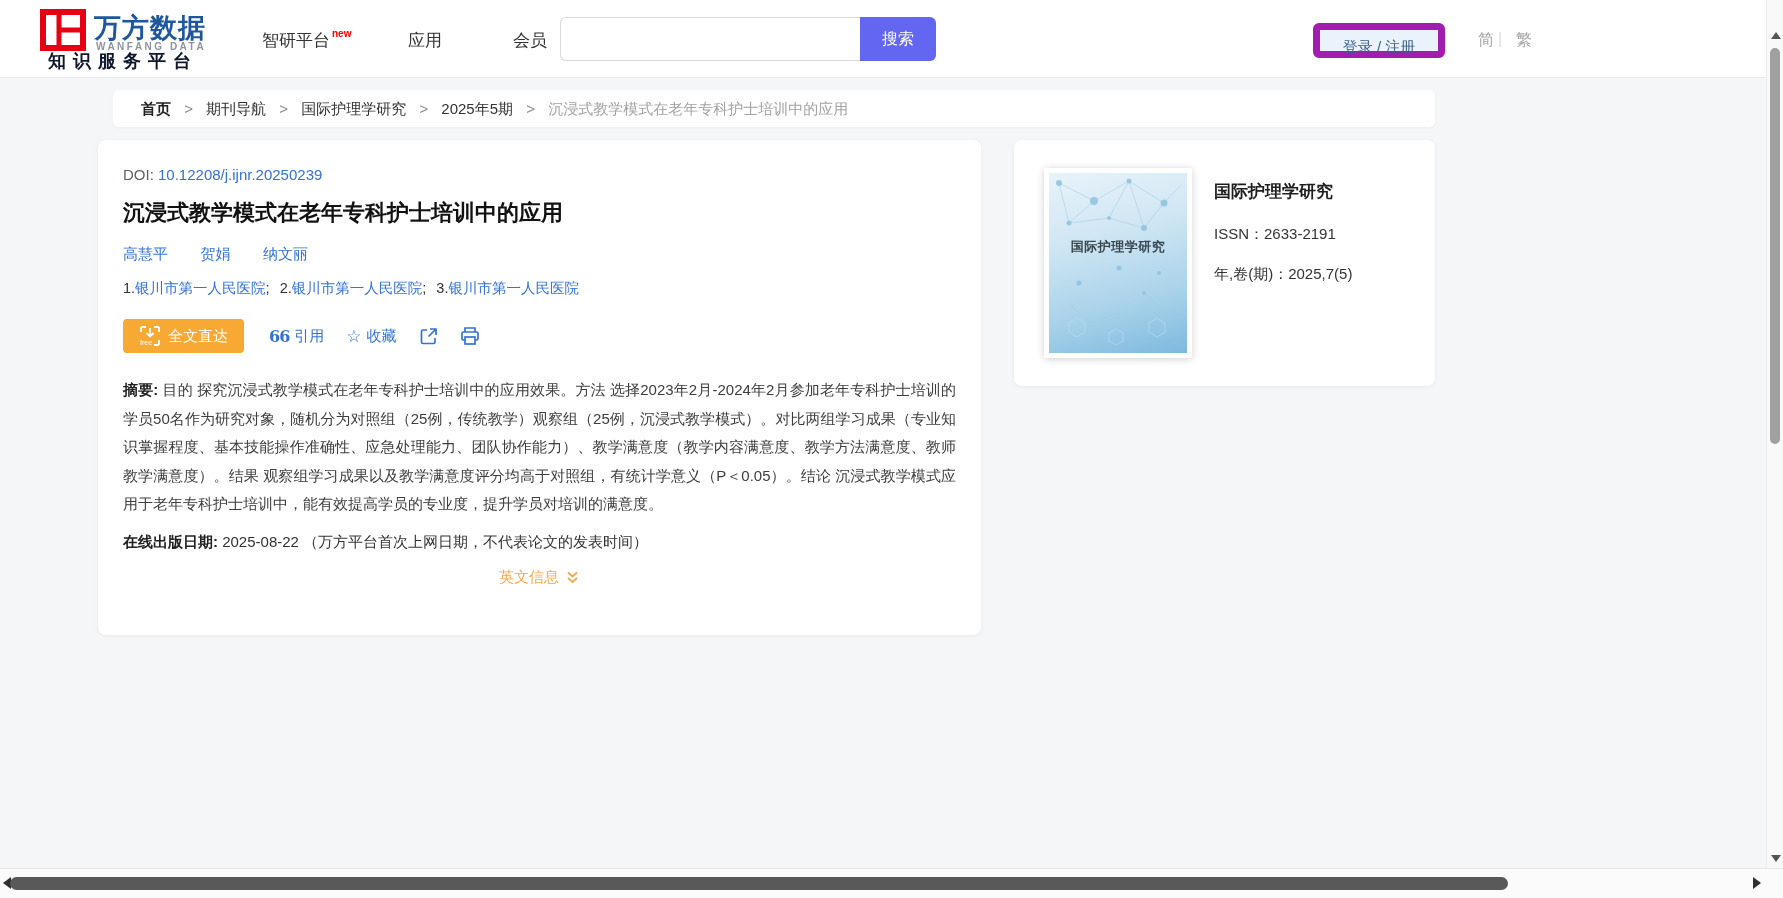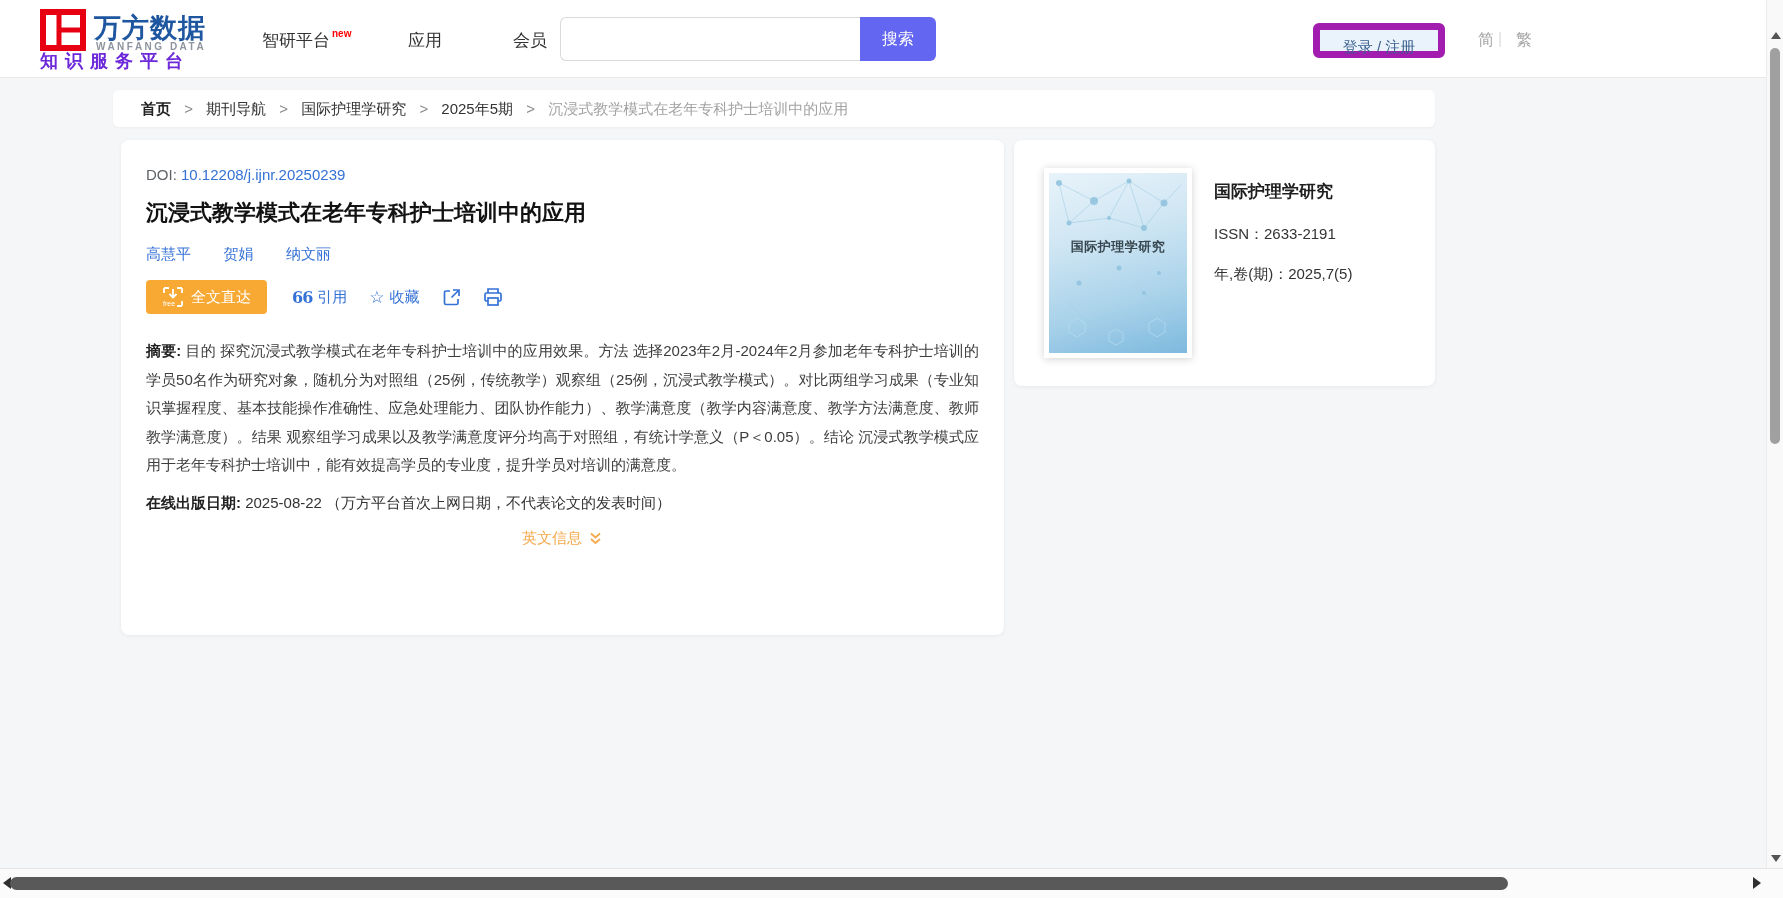--- a/index.html
+++ b/index.html
@@ -4,40 +4,40 @@
 <style>
   * { margin:0; padding:0; box-sizing:border-box; }
   html,body { width:1783px; height:898px; overflow:hidden; }
   body { font-family:"Liberation Sans","DejaVu Sans",sans-serif; background:#f5f6f7; position:relative; }
 
   
   .header { position:absolute; left:0; top:0; width:1783px; height:78px; background:#fff; border-bottom:1px solid #e8eaec; z-index:2; }
   .logo-mark { position:absolute; left:40px; top:9px; }
   .brand-cn { position:absolute; left:94px; top:10px; font-size:27px; font-weight:bold; color:#1e56a0; letter-spacing:1px; }
   .brand-en { position:absolute; left:96px; top:41px; font-size:10px; font-weight:bold; color:#8d949e; letter-spacing:2.5px; }
-  .tagline  { position:absolute; left:40px; top:49px; font-size:18px; font-weight:bold; color:#6d28d9; letter-spacing:7px; }
+  .tagline  { position:absolute; left:48px; top:49px; font-size:18px; font-weight:bold; color:#0f172a; letter-spacing:7px; }
   .nav-item { position:absolute; top:29px; font-size:17px; color:#333; cursor:pointer; }
   .nav-item .new-badge { color:#ff0000; font-size:10px; position:relative; top:-9px; left:2px; font-weight:bold; }
   .nav-1 { left:262px; } .nav-2 { left:408px; } .nav-3 { left:513px; }
   .search-box { position:absolute; left:560px; top:17px; width:392px; height:44px; display:flex; }
   .search-input { width:300px; height:44px; border:1px solid #d9d9d9; border-right:none; border-radius:6px 0 0 6px; outline:none; padding:0 12px; font-size:15px; }
   .search-btn { width:76px; height:44px; background:#6366f1; color:#fff; border:none; border-radius:0 6px 6px 0; font-size:16px; cursor:pointer; }
   .login-btn { position:absolute; left:1313px; top:23px; width:132px; height:35px; background:#eaf3fc; border:7px solid #a21caf; border-radius:6px; color:#3a5f8c; font-size:15px; text-align:center; line-height:33px; cursor:pointer; }
   .lang { position:absolute; top:30px; font-size:16px; color:#a6a6a6; cursor:pointer; }
   .lang-s { left:1478px; } .lang-sep { left:1498px; color:#ddd; cursor:default; } .lang-t { left:1516px; }
 
   
   .breadcrumb-bar { position:absolute; left:113px; top:90px; width:1322px; height:37px; background:#fff; border-radius:6px; line-height:37px; padding-left:28px; font-size:15px; white-space:nowrap; box-shadow:0 1px 3px rgba(0,0,0,0.04); }
   .bc-home { font-weight:bold; color:#222; cursor:pointer; }
   .bc-link { color:#333; cursor:pointer; }
   .bc-sep { color:#888; margin:0 9px; }
   .bc-current { color:#a3a3a3; }
 
   
-  .article-card { position:absolute; left:121px; top:140px; width:883px; height:495px; background:#fff; border-radius:8px; box-shadow:0 1px 4px rgba(0,0,0,0.06); padding:26px 25px 0 25px; }
+  .article-card { position:absolute; left:98px; top:140px; width:883px; height:495px; background:#fff; border-radius:8px; box-shadow:0 1px 4px rgba(0,0,0,0.06); padding:26px 25px 0 25px; }
   .doi-row { font-size:15px; color:#5f6368; margin-bottom:15px; }
   .doi-link { color:#3572d6; cursor:pointer; }
   .article-title { font-size:22px; font-weight:bold; color:#121212; margin-bottom:17px; }
   .authors { margin-bottom:15px; }
   .author { color:#3572d6; font-size:15px; margin-right:28px; cursor:pointer; }
   .affils { font-size:14.5px; color:#333; margin-bottom:20px; }
   .affil-num { color:#333; }
   .affil-link { color:#3572d6; cursor:pointer; }
   .affil-sep { color:#333; margin-right:6px; }
   .actions { display:flex; align-items:center; margin-bottom:22px; height:36px; }
@@ -126,20 +126,25 @@
   <div class="article-card">
     <div class="doi-row">
       <span>DOI:</span>
       <span class="doi-link">10.12208/j.ijnr.20250239</span>
     </div>
     <div class="article-title">沉浸式教学模式在老年专科护士培训中的应用</div>
     <div class="authors">
       <span class="author">高慧平</span>
       <span class="author">贺娟</span>
       <span class="author">纳文丽</span>
+    </div>
+    <div class="affils">
+      <span class="affil-num">1.</span><span class="affil-link">银川市第一人民医院</span><span class="affil-sep">;</span>
+      <span class="affil-num">2.</span><span class="affil-link">银川市第一人民医院</span><span class="affil-sep">;</span>
+      <span class="affil-num">3.</span><span class="affil-link">银川市第一人民医院</span>
     </div>
 
     <div class="actions">
       <button class="fulltext-btn">
         <svg width="22" height="22" viewBox="0 0 22 22">
           <path d="M2 2 h5 M2 2 v5 M20 2 h-5 M20 2 v5 M20 20 v-5 M20 20 h-5" stroke="#fff" stroke-width="1.8" fill="none"></path>
           <path d="M11 3 v8 M7.5 8 L11 11.5 L14.5 8" stroke="#fff" stroke-width="1.8" fill="none"></path>
           <text x="1" y="20" font-size="7" fill="#fff" font-family="Liberation Sans, sans-serif">free</text>
         </svg>
         <span>全文直达</span>

